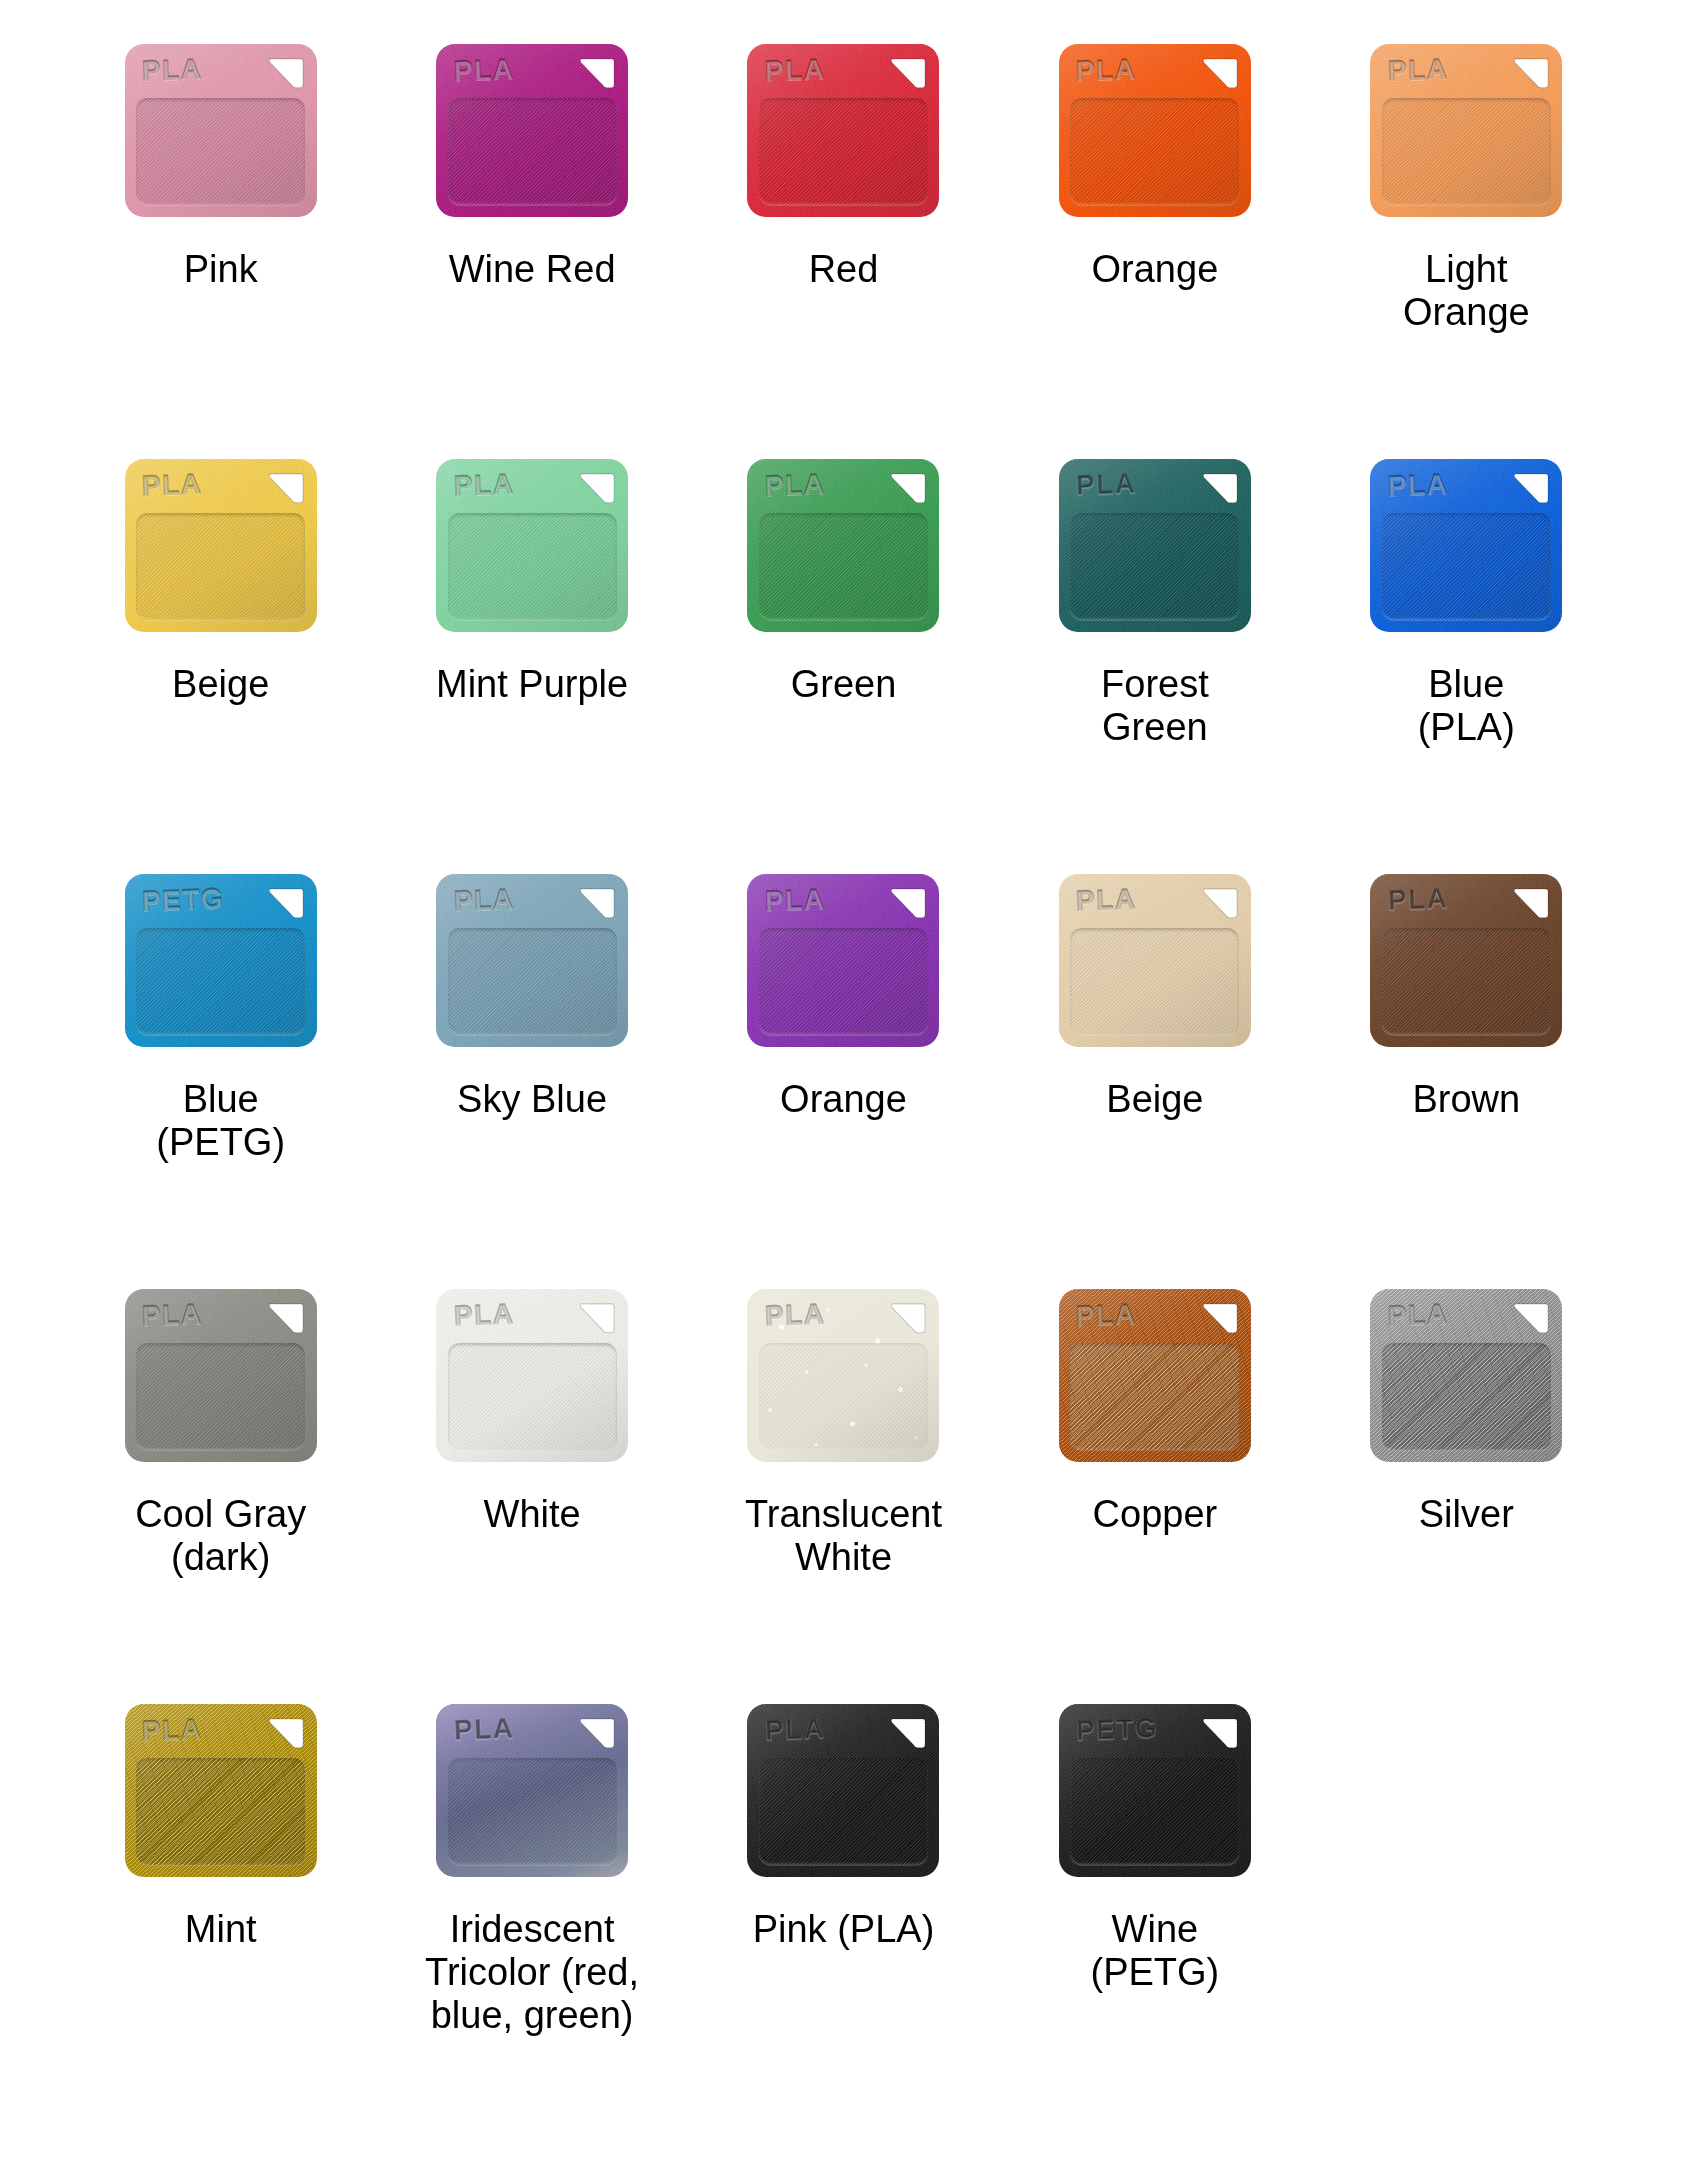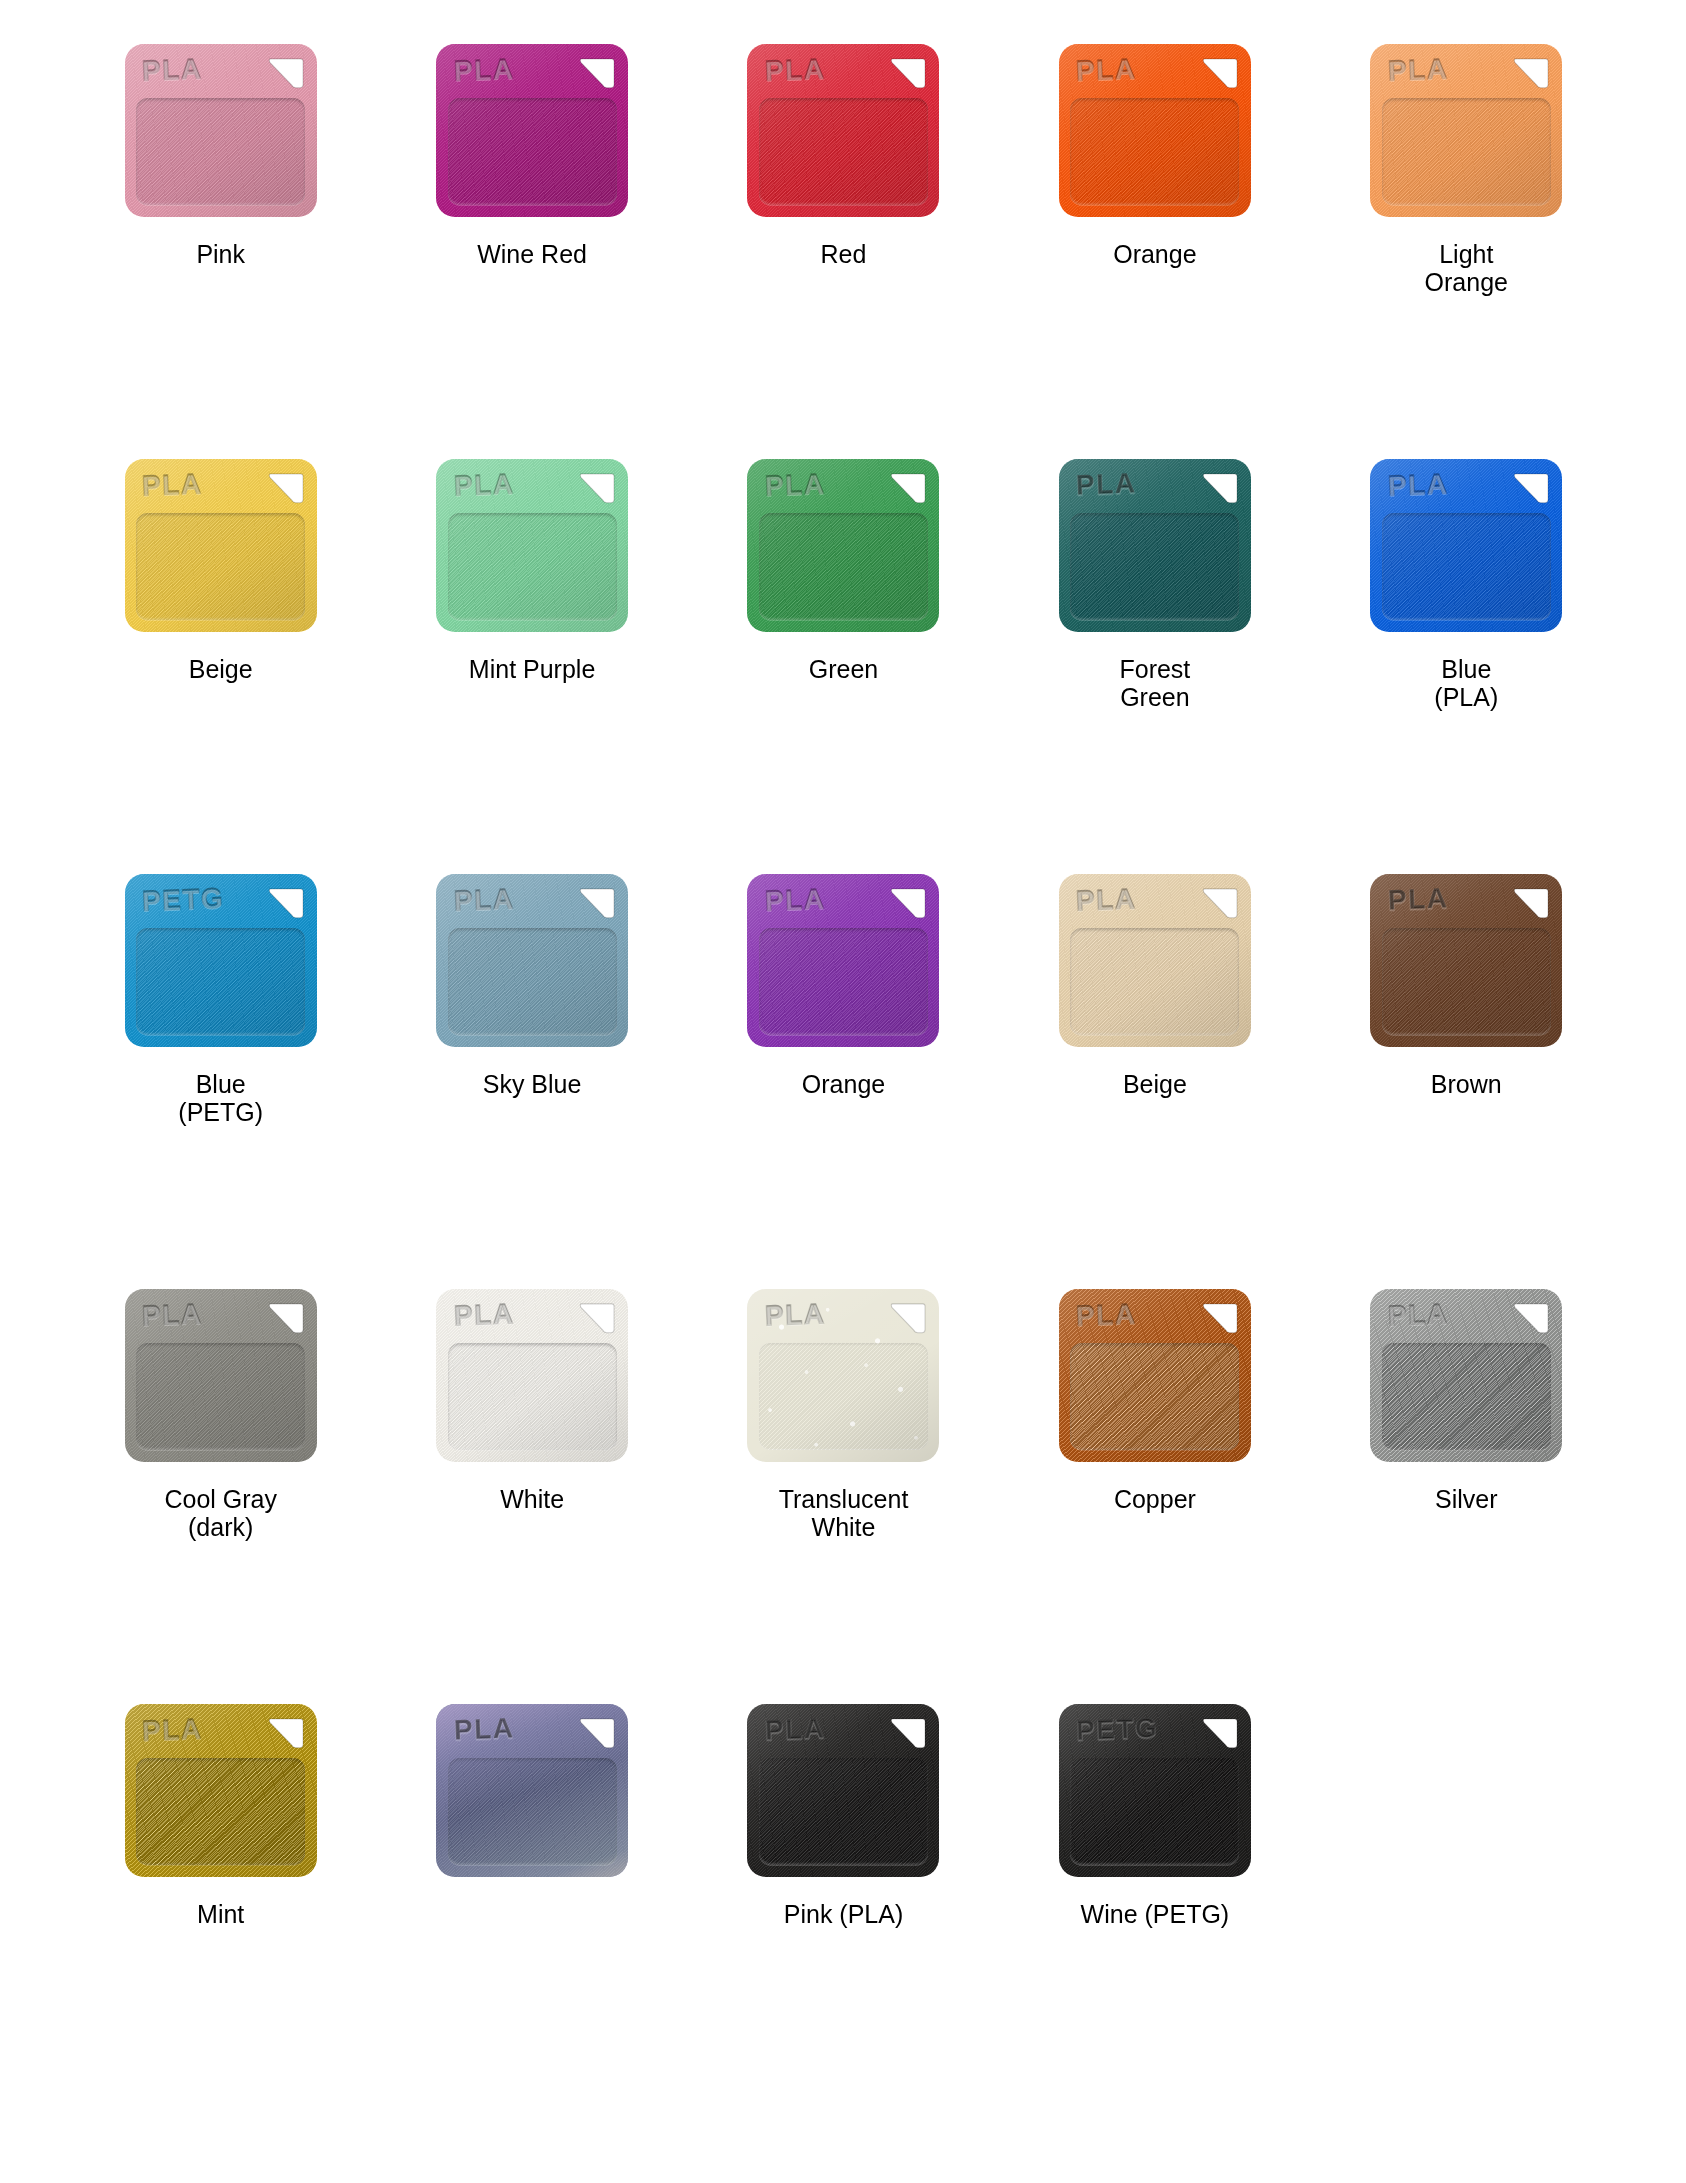--- a/index.html
+++ b/index.html
@@ -194,22 +194,22 @@
     right: 13px;
     top: 12.4px;
     width: 38px;
     height: 36px;
     z-index: 6;
   }
   .hole svg { display: block; width: 100%; height: 100%; }
 
   
   .label {
-    margin-top: 16px;
-    font-size: 25px;
+    margin-top: 24px;
+    font-size: 38px;
     line-height: 1.13;
     color: #000000;
     text-align: center;
     max-width: 218px;
     font-weight: 400;
   }
 </style>
 </head>
 <body style="background: rgb(255, 255, 255);">
 
@@ -557,20 +557,21 @@
             <div class="infill"></div>
           </div>
           <div class="emboss">PLA</div>
           <div class="hole">
             <svg viewBox="0 0 52 50" xmlns="http://www.w3.org/2000/svg">
               <path d="M6 4 L48 4 Q51 4 51 7 L51 40 Q51 44 47 44 L41 44 Q37 44 35 40 L5 9 Q3 4 6 4 Z" fill="#ffffff" stroke="rgba(0,0,0,0.18)" stroke-width="1.5"></path>
             </svg>
           </div>
         </div>
       </div>
+      <div class="label">Iridescent<br>Tricolor (red,<br>blue, green)</div>
     </div>
     <div class="cell">
       <div class="tag-wrap">
         <div class="tag dark" style="background: rgb(32, 31, 30);">
           <div class="panel" style="background: rgb(25, 24, 24);">
             <div class="infill"></div>
           </div>
           <div class="emboss">PLA</div>
           <div class="hole">
             <svg viewBox="0 0 52 50" xmlns="http://www.w3.org/2000/svg">

